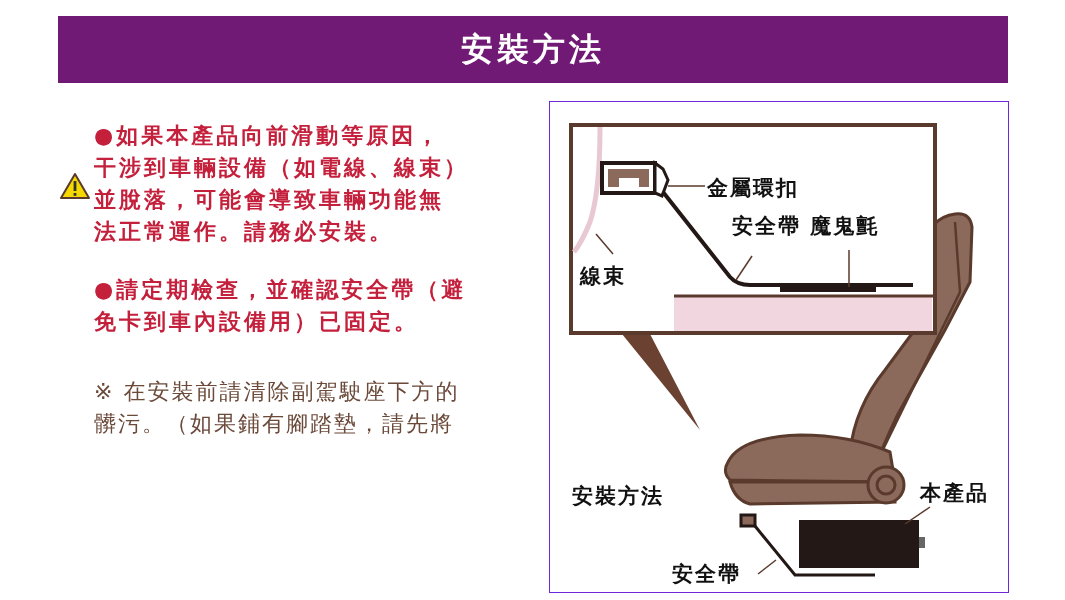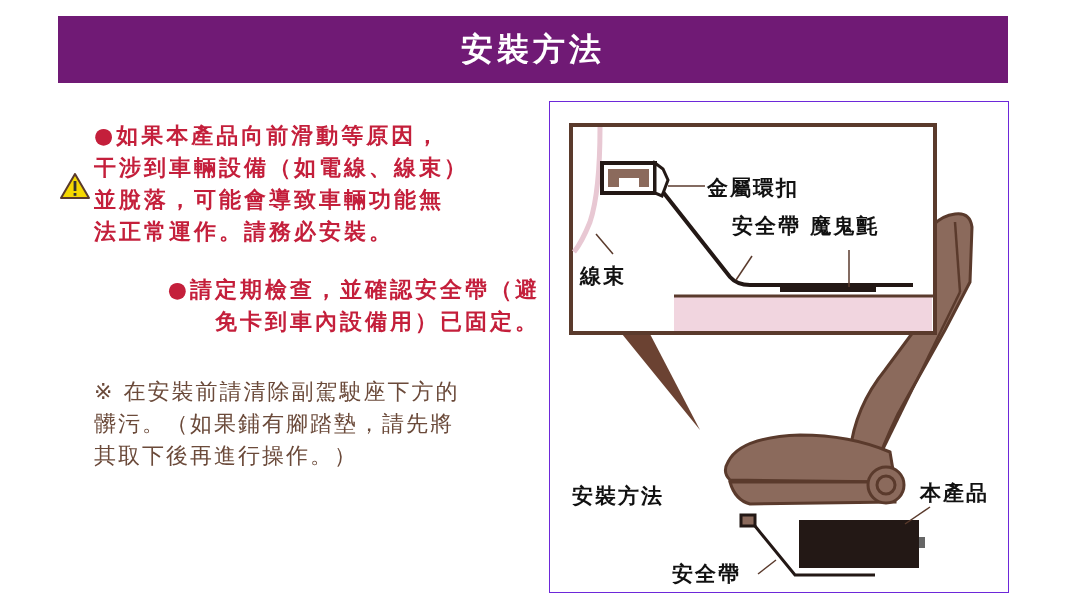--- a/index.html
+++ b/index.html
@@ -6,21 +6,21 @@
     body { width: 1065px; height: 600px; position: relative; overflow: hidden;
            font-family: "DejaVu Sans", "Liberation Sans", sans-serif; }
     .header { position: absolute; left: 58px; top: 16px; width: 950px; height: 67px;
               background: #701a75; display: flex; align-items: center; justify-content: center; }
     .header-title { color: #ffffff; font-size: 32px; font-weight: bold; letter-spacing: 4px; }
     .notes { position: absolute; left: 60px; top: 120px; width: 480px; }
     .warn-row { display: flex; align-items: center; }
     .warn-icon { width: 30px; height: 26px; margin-top: 3px; margin-right: 4px; flex: none; }
     .red-text { color: #c41f3b; font-size: 22px; font-weight: bold; line-height: 32px; letter-spacing: 3px; }
     .bullet { color: #c41f3b; }
-    .para2 { margin-left: 34px; margin-top: 26px; text-align: right; }
+    .para2 { margin-left: 34px; margin-top: 26px; }
     .brown-text { color: #6b4a3a; font-size: 22px; line-height: 32px; letter-spacing: 2px;
                   margin-left: 34px; margin-top: 38px; }
     .diagram { position: absolute; left: 549px; top: 101px; width: 460px; height: 492px;
                border: 1px solid #6d28d9; box-sizing: border-box; background: #fff; }
     .dlabel { position: absolute; color: #111; font-weight: bold; font-size: 21px; letter-spacing: 2px; white-space: nowrap; }
   </style>
 </head>
 <body>
 
 <div class="header">
@@ -43,21 +43,20 @@
   </div>
 
   <div class="red-text para2">
     <div><span class="bullet">●</span><span>請定期檢查，並確認安全帶（避</span></div>
     <div>免卡到車內設備用）已固定。</div>
   </div>
 
   <div class="brown-text">
     <div>※ 在安裝前請清除副駕駛座下方的</div>
     <div>髒污。（如果鋪有腳踏墊，請先將</div>
-    <div>其取下後再進行操作。）</div>
   </div>
 </div>
 
 <div class="diagram">
   <svg width="454" height="486" viewBox="0 0 454 486" style="position:absolute;left:0;top:0">
 
     <polygon points="72,232 100,232 150,328" fill="#6b4232"></polygon>
 
     <g>
       <path d="M405,112 Q420,110 422,125 L420,180 L395,228 L348,312 Q332,345 325,368 L310,368 L300,350 Q305,305 335,268 L378,210 Q360,175 368,150 Q380,115 405,112 Z" fill="#8b6a5c" stroke="#5a3a2c" stroke-width="3"></path>

